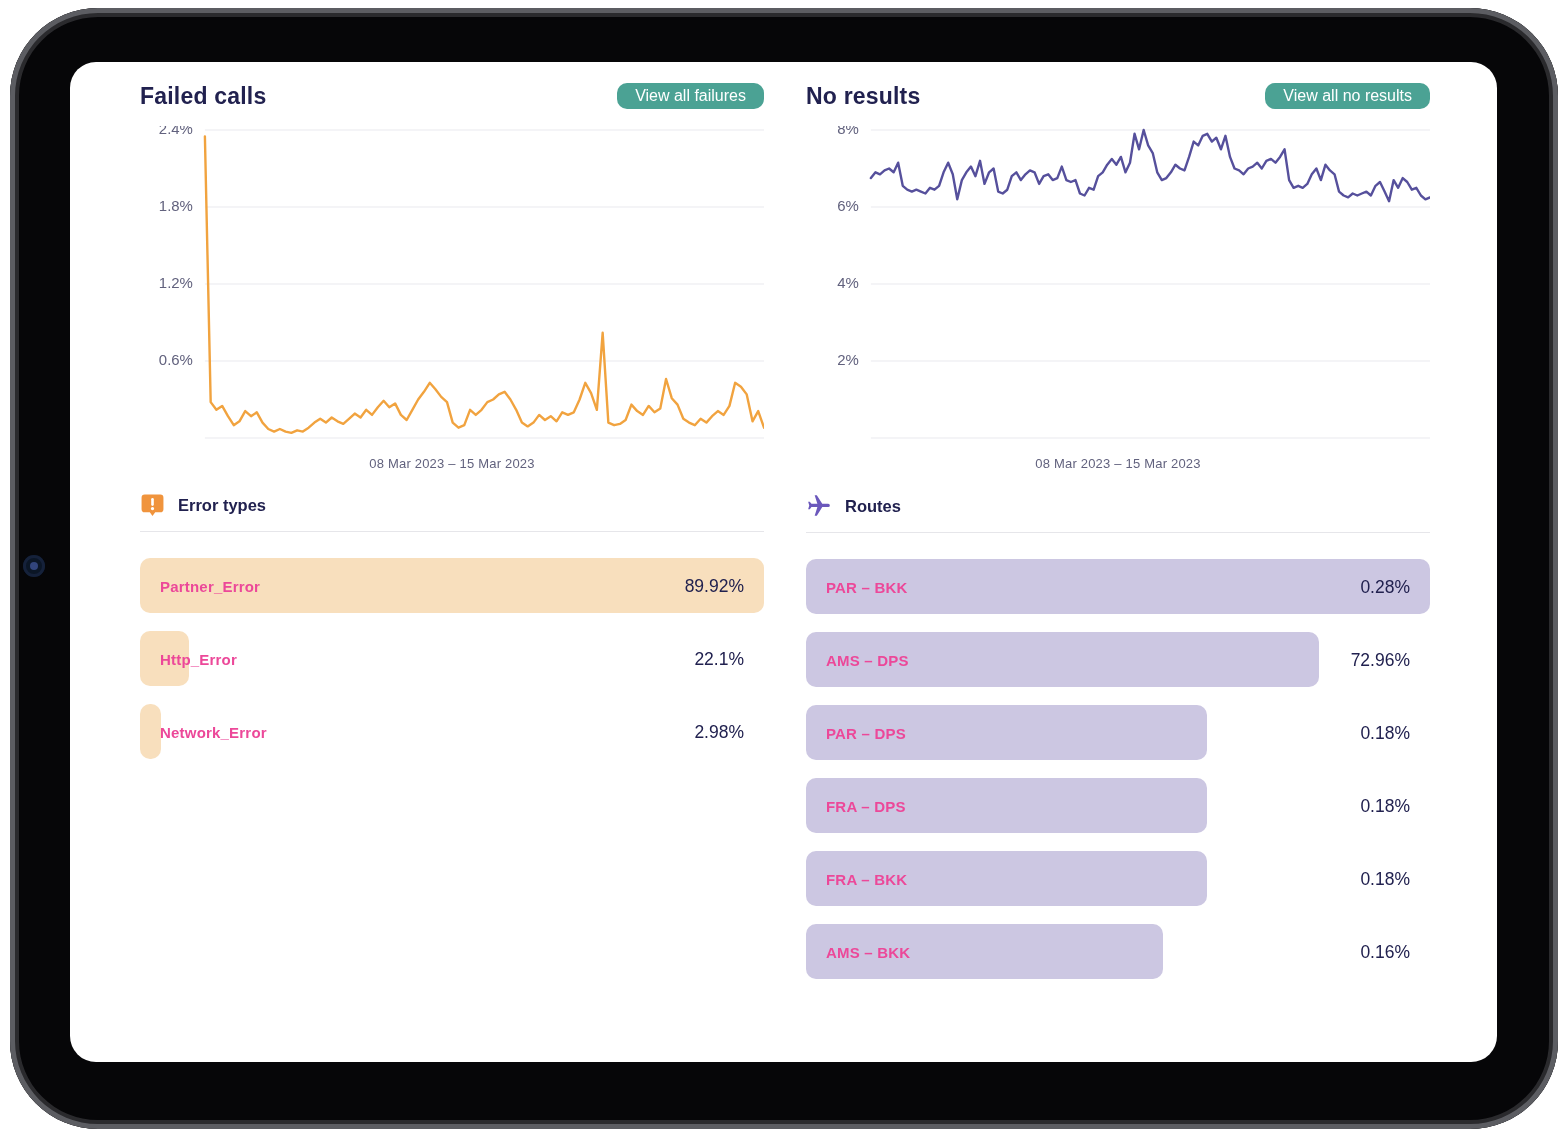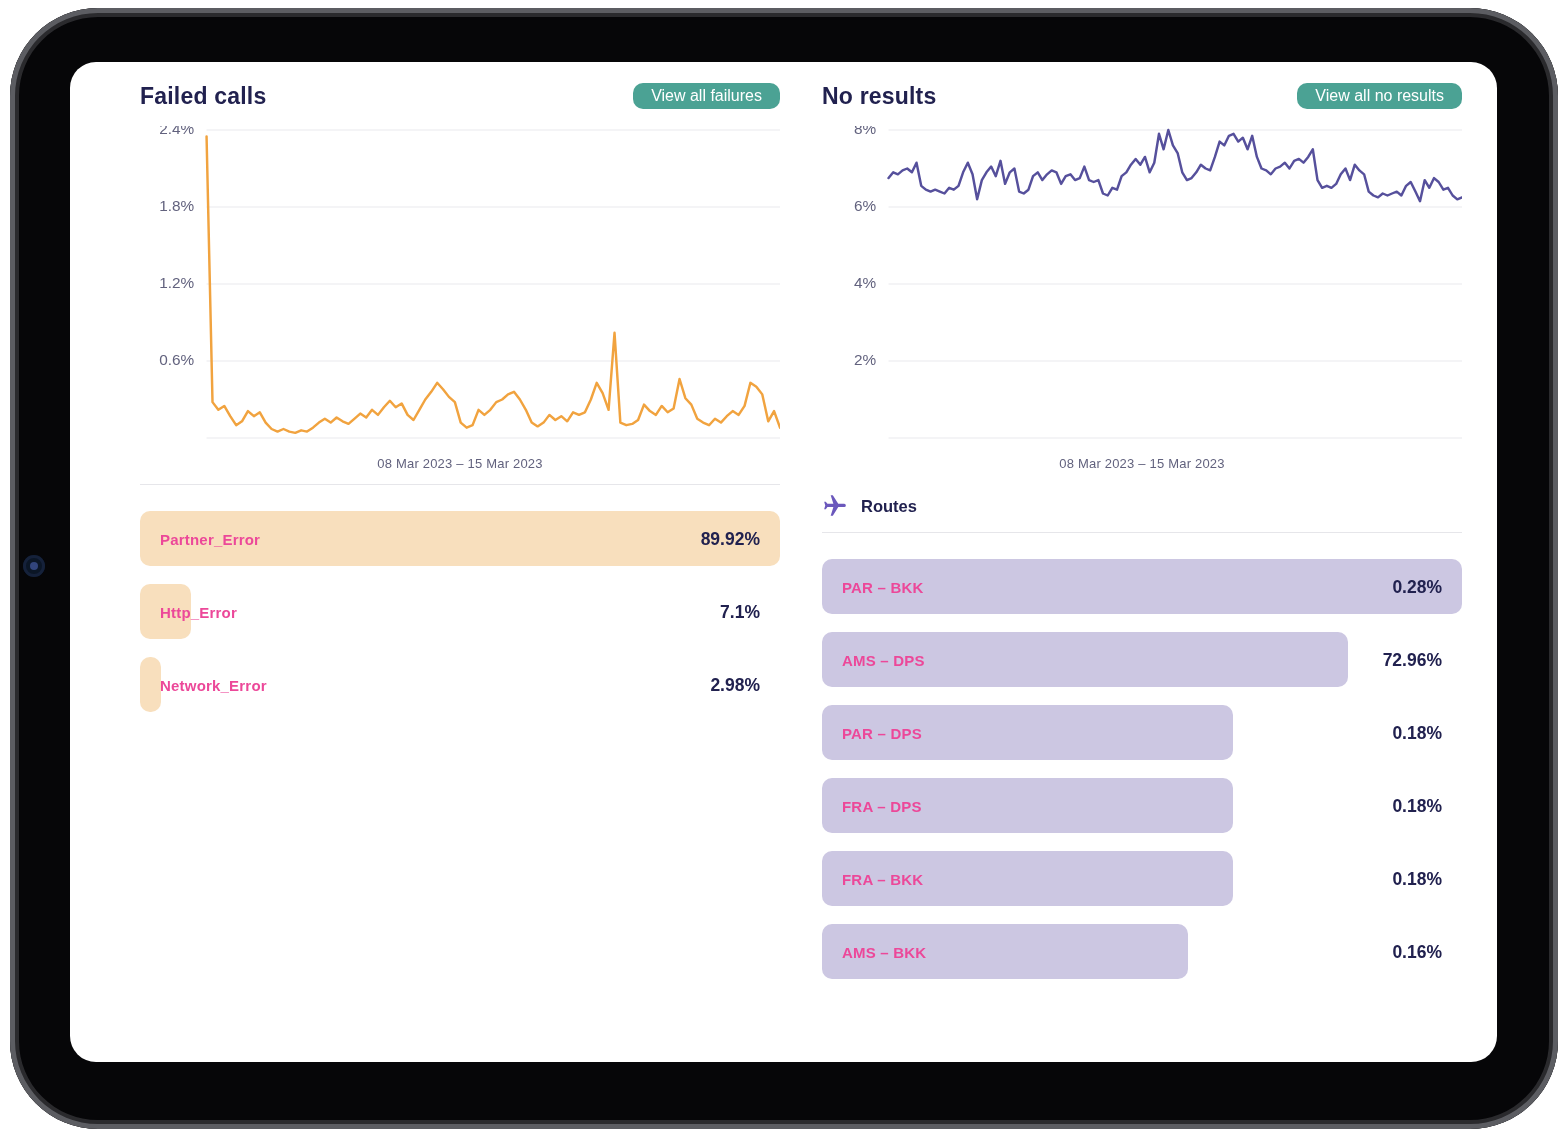--- a/index.html
+++ b/index.html
@@ -28,21 +28,21 @@
   
   .statusbar{
     display:flex;justify-content:space-between;align-items:flex-start;
     padding:13px 16px 0 21px;height:31px;
     font-size:15px;font-weight:600;color:#0b0b10;
   }
   .sb-left span + span{margin-left:17px;}
   .sb-right{display:flex;align-items:center;gap:7px;}
   .sb-right svg{display:block;}
   
-  .content{display:flex;gap:42px;padding:14px 35px 0 70px;}
+  .content{display:flex;gap:42px;padding:14px 67px 0 70px;}
   .col{flex:1 1 0;min-width:0;}
   .panel-head{display:flex;justify-content:space-between;align-items:center;height:40px;}
   .panel-title{font-size:23px;font-weight:700;color:#21214F;margin:0;letter-spacing:.2px;}
   .teal-btn{
     background:#4BA294;color:#ffffff;border:0;border-radius:10px;height:26px;
     padding:0 18px;font-size:16px;font-weight:500;cursor:pointer;
     font-family:"Liberation Sans","DejaVu Sans",sans-serif;
   }
   .chart{display:block;width:100%;height:318px;margin-top:10px;}
   .caption{text-align:center;font-size:13px;color:#62627E;margin-top:12px;letter-spacing:.2px;}
@@ -54,21 +54,21 @@
   .divider{height:1px;background:#E6E6EA;margin-top:13px;}
   .barlist{margin-top:26px;display:flex;flex-direction:column;gap:18px;}
   .row{position:relative;height:55px;}
   .bar{position:absolute;left:0;top:0;bottom:0;border-radius:10px;}
   .lbl{
     position:absolute;left:20px;top:50%;transform:translateY(-50%);
     font-size:15px;font-weight:700;color:#ec4899;letter-spacing:.2px;
   }
   .val{
     position:absolute;right:20px;top:50%;transform:translateY(-50%);
-    font-size:17.5px;font-weight:700;color:#21214F;
+    font-size:17.5px;font-weight:400;color:#21214F;
   }
   .grid-line{stroke:#E9E9EE;stroke-width:1;}
   .axis-label{fill:#62627E;font-size:15px;font-family:"Liberation Sans","DejaVu Sans",sans-serif;}
 </style>
 </head>
 <body>
 
 <div class="tablet">
   <div class="camera"></div>
 
@@ -89,31 +89,39 @@
             <line x1="65" x2="625" y1="235" y2="235" class="grid-line"></line>
             <line x1="65" x2="625" y1="312" y2="312" class="grid-line"></line>
             <text x="53" y="4" text-anchor="end" dominant-baseline="middle" class="axis-label">2.4%</text>
             <text x="53" y="81" text-anchor="end" dominant-baseline="middle" class="axis-label">1.8%</text>
             <text x="53" y="158" text-anchor="end" dominant-baseline="middle" class="axis-label">1.2%</text>
             <text x="53" y="235" text-anchor="end" dominant-baseline="middle" class="axis-label">0.6%</text>
             <polyline points="65.0,10.4 70.8,276.1 76.5,283.8 82.3,279.9 88.1,290.2 93.9,299.2 99.6,295.3 105.4,285.1 111.2,290.2 117.0,286.3 122.7,296.6 128.5,303.0 134.3,305.6 140.1,303.0 145.8,305.6 151.6,306.9 157.4,304.3 163.1,305.6 168.9,301.7 174.7,296.6 180.5,292.8 186.2,296.6 192.0,291.5 197.8,295.3 203.6,297.9 209.3,292.8 215.1,287.6 220.9,291.5 226.6,283.8 232.4,288.9 238.2,281.2 244.0,274.8 249.7,281.2 255.5,277.4 261.3,288.9 267.1,294.0 272.8,283.8 278.6,273.5 284.4,265.8 290.2,256.8 295.9,263.2 301.7,270.9 307.5,276.1 313.2,296.6 319.0,301.7 324.8,299.2 330.6,283.8 336.3,288.9 342.1,283.8 347.9,276.1 353.7,273.5 359.4,268.4 365.2,265.8 371.0,273.5 376.8,283.8 382.5,296.6 388.3,300.4 394.1,296.6 399.8,288.9 405.6,294.0 411.4,290.2 417.2,295.3 422.9,286.3 428.7,288.9 434.5,286.3 440.3,273.5 446.0,256.8 451.8,267.1 457.6,283.8 463.4,206.8 469.1,296.6 474.9,299.2 480.7,297.9 486.4,294.0 492.2,278.6 498.0,285.1 503.8,288.9 509.5,279.9 515.3,286.3 521.1,282.5 526.9,253.0 532.6,272.2 538.4,278.6 544.2,292.8 549.9,296.6 555.7,299.2 561.5,292.8 567.3,296.6 573.0,290.2 578.8,285.1 584.6,288.9 590.4,279.9 596.1,256.8 601.9,260.7 607.7,268.4 613.5,295.3 619.2,285.1 625.0,301.7" fill="none" stroke="#F1A33F" stroke-width="2.4" stroke-linejoin="round" stroke-linecap="round"></polyline>
           </svg>
         <div class="caption">08 Mar 2023 – 15 Mar 2023</div>
 
+        <div class="sec-head">
+          <svg width="25" height="25" viewBox="0 0 24 24">
+            <path d="M4.5 1.5h15a3 3 0 0 1 3 3v11a3 3 0 0 1-3 3h-4.9L12 22l-2.6-3.5H4.5a3 3 0 0 1-3-3v-11a3 3 0 0 1 3-3z" fill="#F0943D"></path>
+            <rect x="10.75" y="4.8" width="2.5" height="7.6" rx="1.25" fill="#ffffff"></rect>
+            <circle cx="12" cy="15" r="1.6" fill="#ffffff"></circle>
+          </svg>
+          <span>Error types</span>
+        </div>
         <div class="divider"></div>
         <div class="barlist" id="list-errors">
             <div class="row">
               <div class="bar" style="width: 100%; background: rgb(248, 223, 189);"></div>
               <span class="lbl">Partner_Error</span>
               <span class="val">89.92%</span>
             </div>
             <div class="row">
               <div class="bar" style="width: 7.9%; background: rgb(248, 223, 189);"></div>
               <span class="lbl">Http_Error</span>
-              <span class="val">7.1%</span>
+              <span class="val">22.1%</span>
             </div>
             <div class="row">
               <div class="bar" style="width: 3.31%; background: rgb(248, 223, 189);"></div>
               <span class="lbl">Network_Error</span>
               <span class="val">2.98%</span>
             </div>
           </div>
       </section>
 
       <section class="col">

